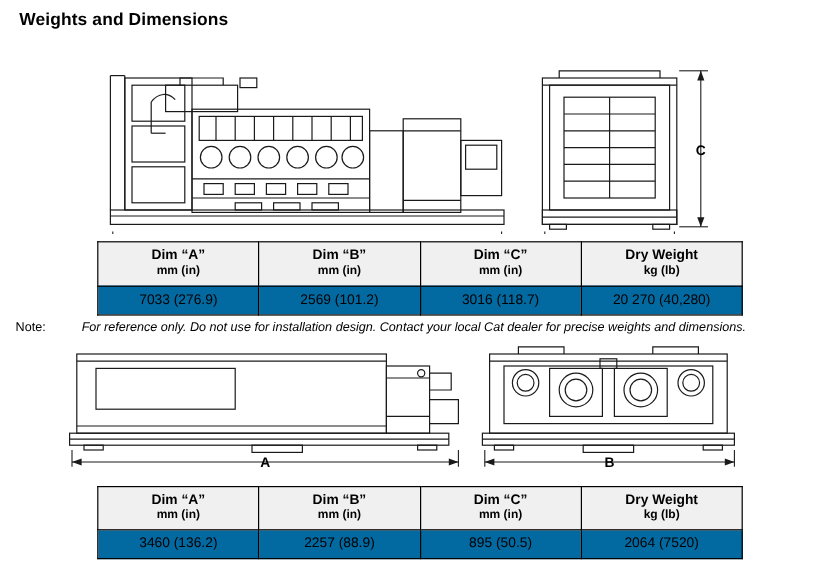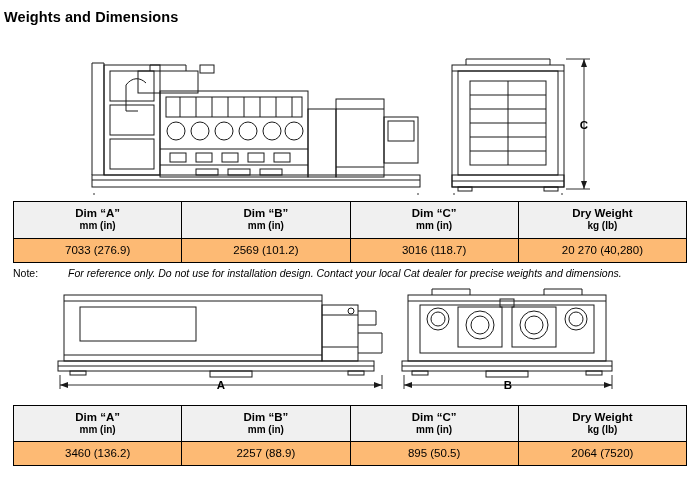--- a/index.html
+++ b/index.html
@@ -11,37 +11,37 @@
     height: 487px;
     background: #ffffff;
     font-family: "Liberation Sans", sans-serif;
     color: #000000;
     overflow: hidden;
     position: relative;
   }
   .page-title {
     font-size: 14.5px;
     font-weight: bold;
-    padding: 9px 0 0 4px;
+    padding: 9px 0 0 16px;
     letter-spacing: 0.1px;
   }
 
   
   .drawing-block {
     position: relative;
     width: 700px;
   }
   .drawing-svg {
     display: block;
   }
 
   
   table.dim-table {
     border-collapse: collapse;
-    width: 674px;
+    width: 538px;
     margin: 0 auto;
     table-layout: fixed;
   }
   table.dim-table th,
   table.dim-table td {
     border: 1px solid #000000;
     text-align: center;
     vertical-align: middle;
   }
   table.dim-table th {
@@ -52,21 +52,21 @@
     line-height: 1.25;
   }
   table.dim-table th .unit {
     display: block;
     font-size: 10px;
     font-weight: bold;
   }
   table.dim-table td {
     font-size: 11.5px;
     padding: 5px 2px 6px 2px;
-    background: #fdba74;
+    background: #0369a1;
   }
   .note {
     width: 674px;
     margin: 4px auto 0 auto;
     font-size: 10.5px;
     line-height: 1.3;
   }
   .note .note-label {
     font-weight: normal;
     font-style: normal;

